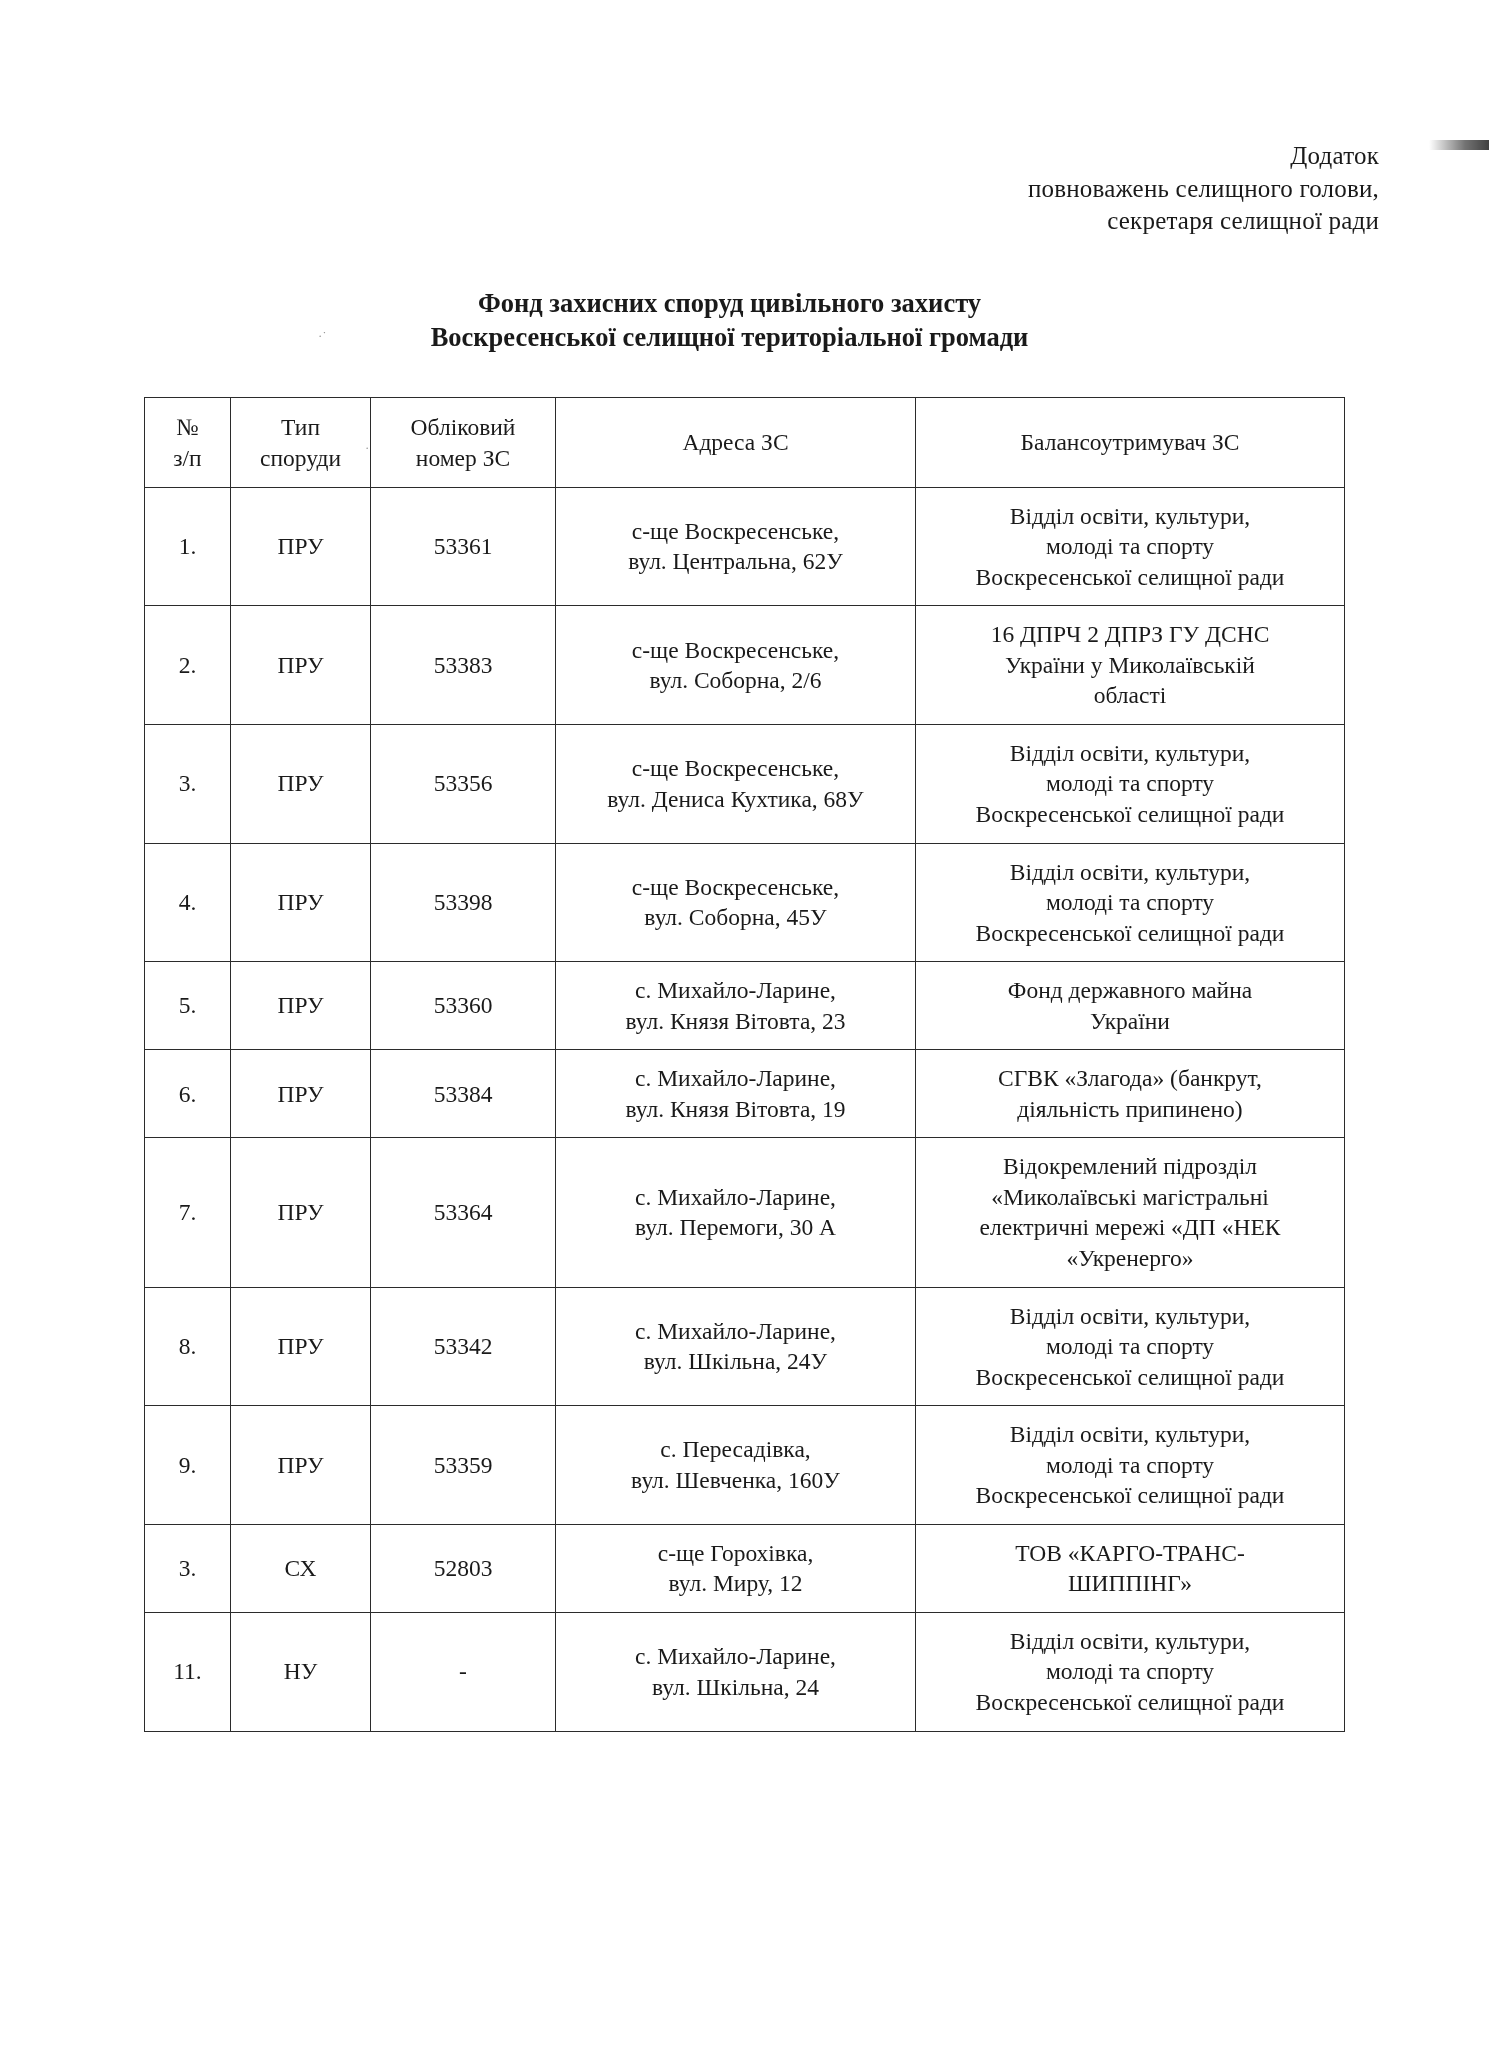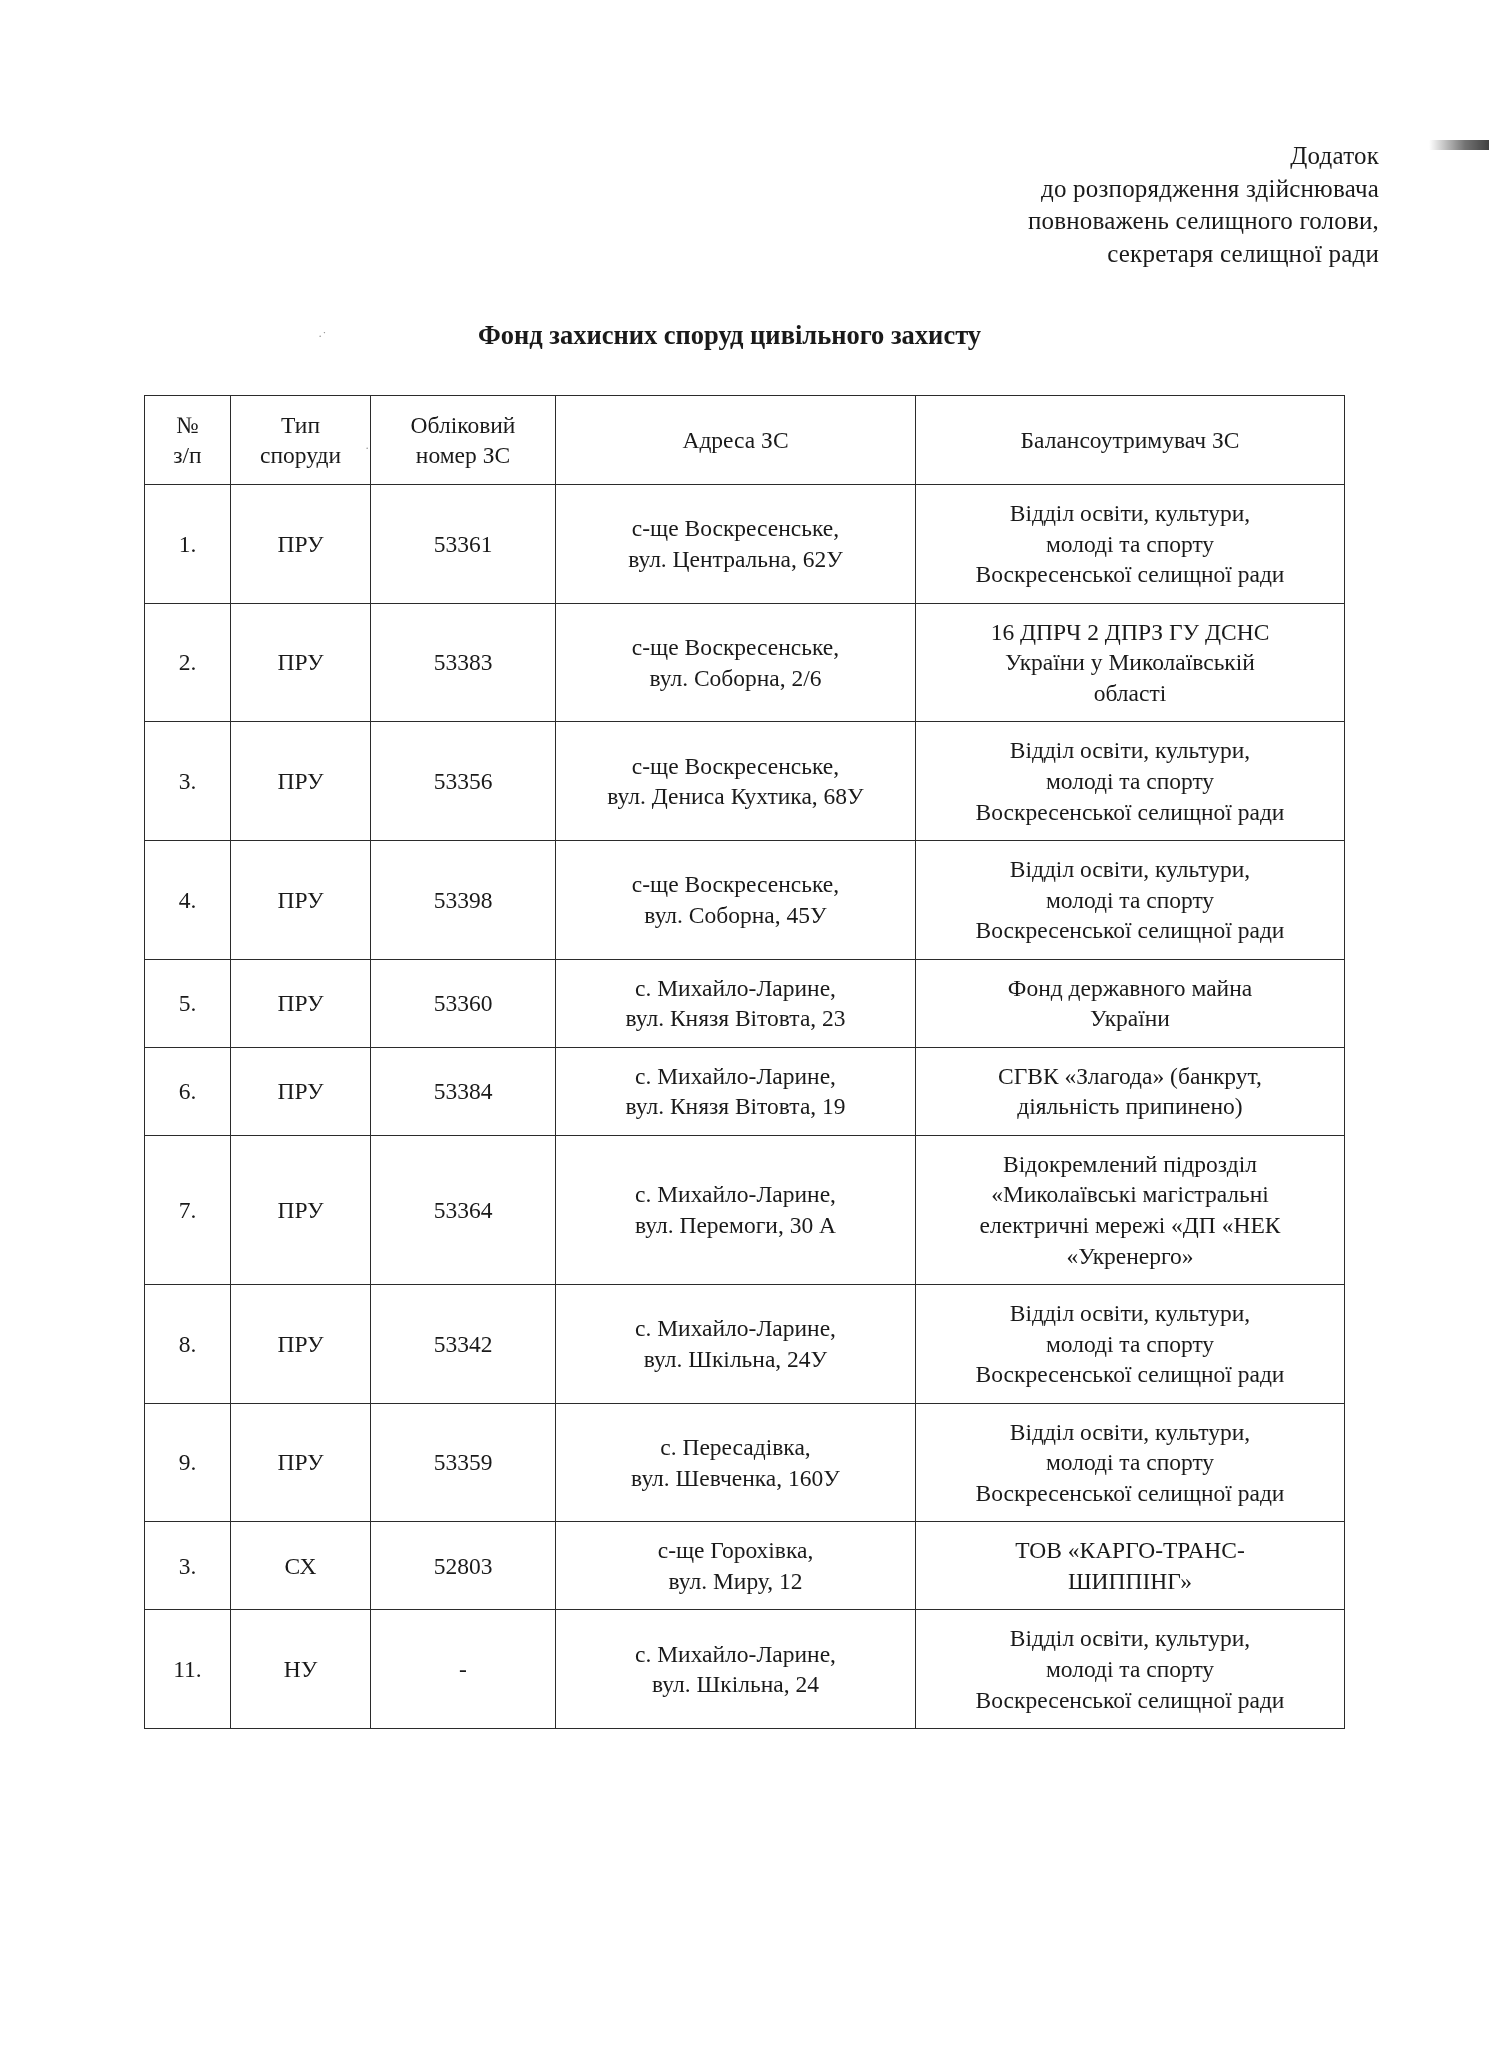--- a/index.html
+++ b/index.html
@@ -88,27 +88,27 @@
 <body>
 
 <div class="page">
 
   <div class="top-edge"></div>
   <div class="scan-mark" style="left:318px; top:188px;">·˙</div>
   <div class="scan-mark" style="left:365px; top:300px;">·</div>
 
   <div class="header-block">
     <div>Додаток</div>
-    <div>до розпорядження здійснювача</div>
     <div>повноважень селищного голови,</div>
     <div>секретаря селищної ради</div>
   </div>
 
   <div class="title-block">
     <div>Фонд захисних споруд цивільного захисту</div>
+    <div>Воскресенської селищної територіальної громади</div>
   </div>
 
   <table class="fund">
     <colgroup>
       <col class="c-no">
         <col class="c-type">
         <col class="c-num">
         <col class="c-addr">
         <col class="c-bal">
     </colgroup>

